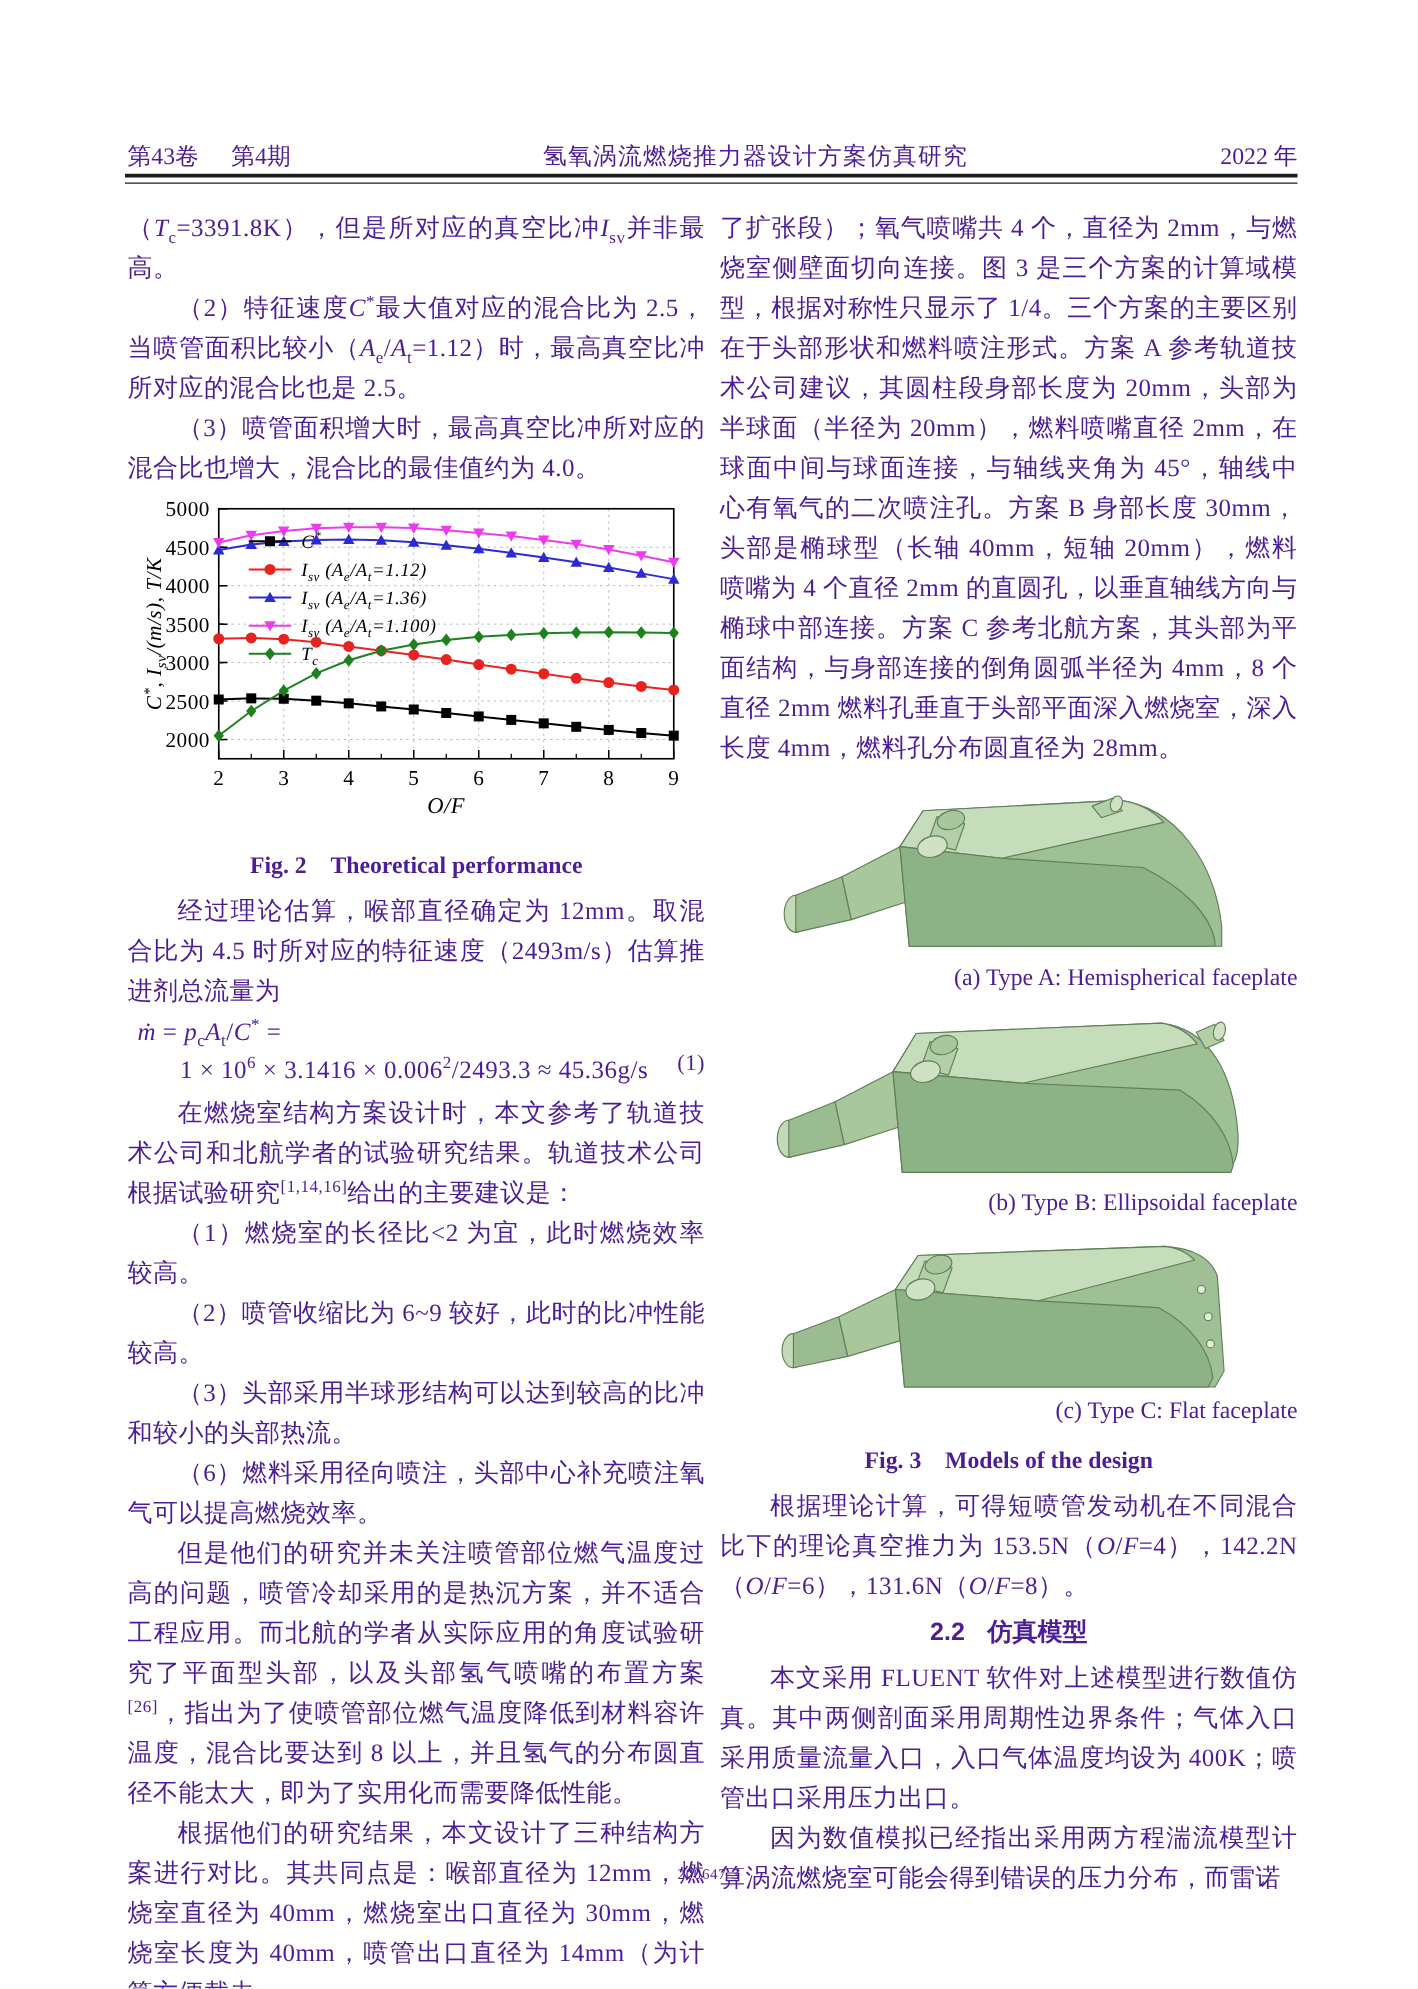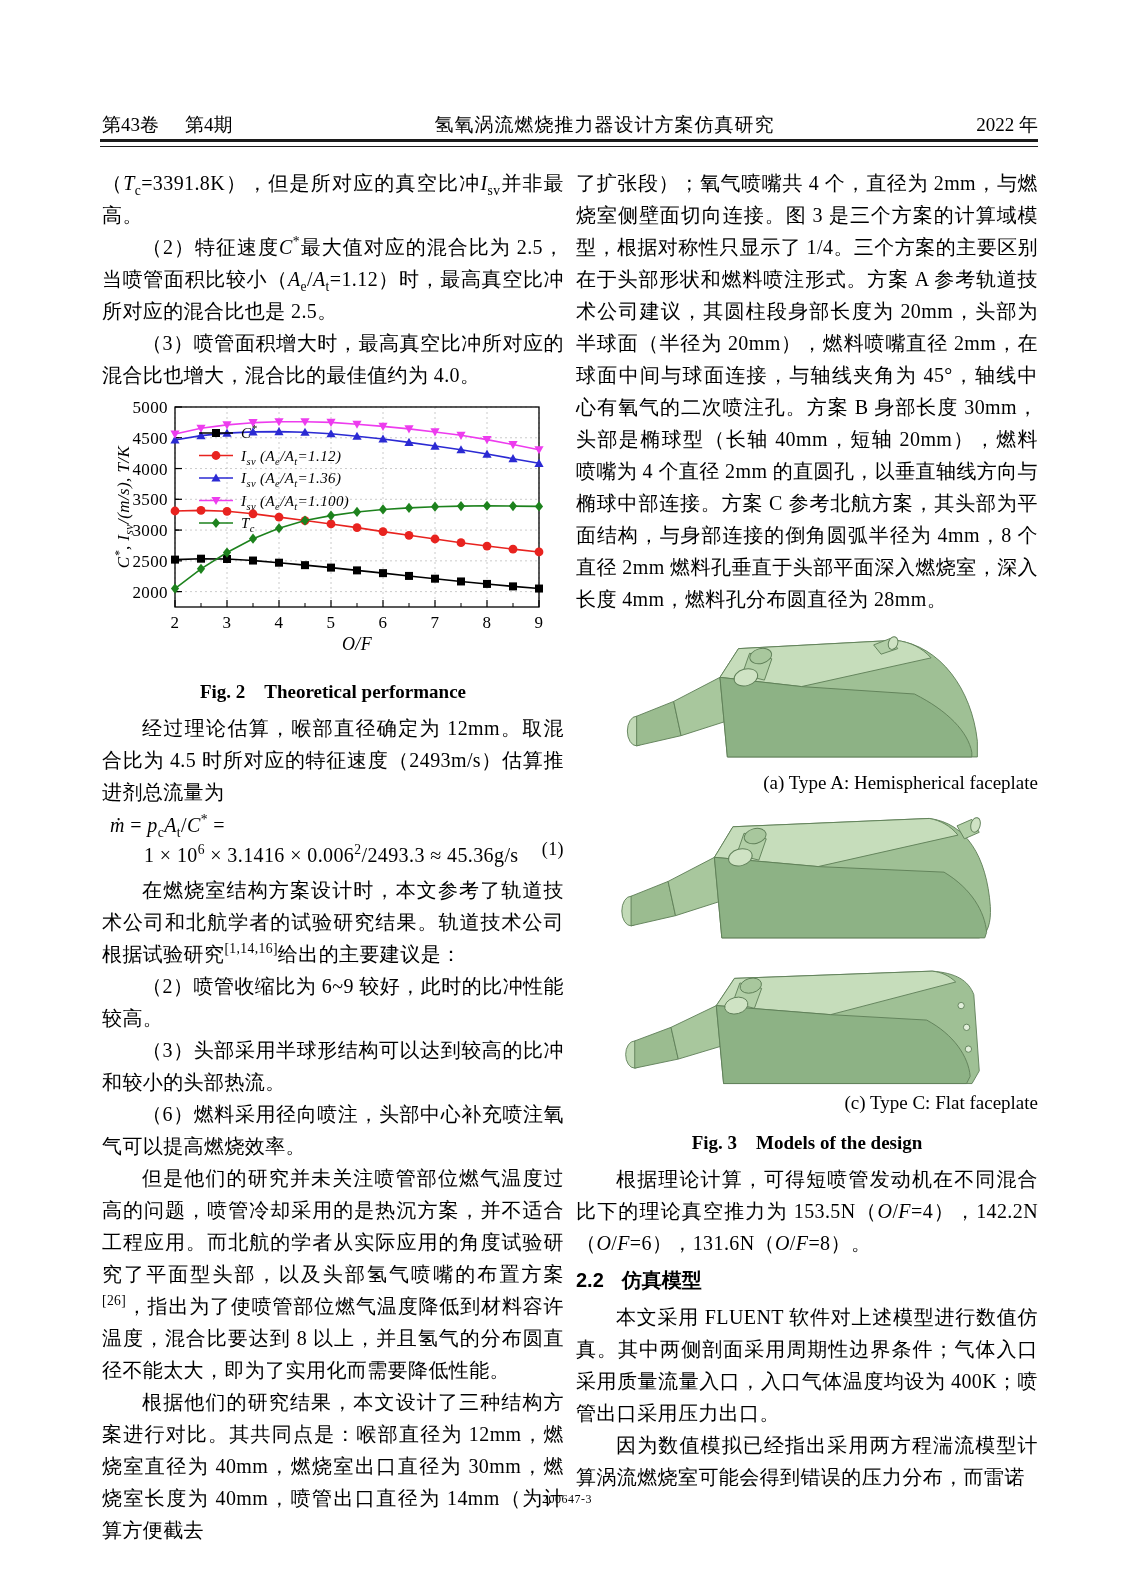--- a/index.html
+++ b/index.html
@@ -1,17 +1,17 @@
 <!DOCTYPE html>
 <html><head>
 <meta charset="utf-8">
 <style>
   html,body{margin:0;padding:0;background:#ececec;}
   .page{position:relative;width:1134px;height:1591px;margin:0 auto;background:#ffffff;
-        font-family:"Liberation Serif","DejaVu Serif",serif;color:#000000;overflow:hidden;}
+        font-family:"Liberation Serif","DejaVu Serif",serif;color:#4c1d95;overflow:hidden;}
   .hdr{position:absolute;top:112px;left:102px;width:936px;display:flex;align-items:baseline;font-size:19px;}
   .hdr .hl{white-space:nowrap;}
   .hdr .hl .sp{display:inline-block;width:26px;}
   .hdr .hc{flex:1;text-align:center;letter-spacing:1px;}
   .hdr .hr{white-space:nowrap;}
   .rule1{position:absolute;top:139px;left:100px;width:938px;height:3px;background:#1c1c1c;}
   .rule2{position:absolute;top:146px;left:100px;width:938px;height:1px;background:#1c1c1c;}
   .col{position:absolute;top:167px;width:462px;font-size:20px;line-height:32px;
        text-align:justify;text-justify:inter-ideograph;letter-spacing:0.4px;}
   .col-left{left:102px;}
@@ -21,21 +21,21 @@
   sub,sup{font-size:68%;line-height:0;}
   .chartwrap{width:436px;margin:6px auto 0;}
   .figcap{font-weight:bold;text-align:center;font-size:19px;line-height:25px;margin:15px 0 8px;letter-spacing:0;}
   .formula{position:relative;font-size:20px;line-height:30px;padding:2px 30px 4px 8px;text-align:left;}
   .formula .l2{padding-left:34px;display:block;}
   .formula .eqnum{position:absolute;right:0;top:26px;font-size:18px;}
   .figure{margin:4px 0 0;}
   .model{display:block;margin:0 auto;}
   .subcap{text-align:right;font-size:19px;line-height:25px;margin:1px 0 4px;letter-spacing:0;}
   .sechead{font-family:"Liberation Sans","DejaVu Sans",sans-serif;font-weight:bold;
-           font-size:20px;line-height:42px;text-align:left;letter-spacing:0;}
+           font-size:20px;line-height:42px;text-align:center;letter-spacing:0;}
   .sechead .num{margin-right:18px;}
   .footer{position:absolute;left:0;right:0;top:1492px;text-align:center;font-size:12px;letter-spacing:0.5px;}
 </style>
 </head>
 <body>
 
 <div class="page">
 
   <div class="hdr">
     <span class="hl"><span>第43卷</span><span class="sp"></span><span>第4期</span></span>
@@ -212,20 +212,21 @@
     </div>
     <div class="figcap">Fig. 2　Theoretical performance</div>
 
     <p class="ind">经过理论估算，喉部直径确定为 12mm。取混合比为 4.5 时所对应的特征速度（2493m/s）估算推进剂总流量为</p>
     <div class="formula">
       <span class="l1"><i>ṁ</i> = <i>p</i><sub>c</sub><i>A</i><sub>t</sub>/<i>C</i><sup>*</sup> =</span>
       <span class="l2">1 × 10<sup>6</sup> × 3.1416 × 0.006<sup>2</sup>/2493.3 ≈ 45.36g/s</span>
       <span class="eqnum">(1)</span>
     </div>
     <p class="ind">在燃烧室结构方案设计时，本文参考了轨道技术公司和北航学者的试验研究结果。轨道技术公司根据试验研究<sup>[1,14,16]</sup>给出的主要建议是：</p>
+    <p class="ind">（1）燃烧室的长径比&lt;2 为宜，此时燃烧效率较高。</p>
     <p class="ind">（2）喷管收缩比为 6~9 较好，此时的比冲性能较高。</p>
     <p class="ind">（3）头部采用半球形结构可以达到较高的比冲和较小的头部热流。</p>
     <p class="ind">（6）燃料采用径向喷注，头部中心补充喷注氧气可以提高燃烧效率。</p>
     <p class="ind">但是他们的研究并未关注喷管部位燃气温度过高的问题，喷管冷却采用的是热沉方案，并不适合工程应用。而北航的学者从实际应用的角度试验研究了平面型头部，以及头部氢气喷嘴的布置方案<sup>[26]</sup>，指出为了使喷管部位燃气温度降低到材料容许温度，混合比要达到 8 以上，并且氢气的分布圆直径不能太大，即为了实用化而需要降低性能。</p>
     <p class="ind">根据他们的研究结果，本文设计了三种结构方案进行对比。其共同点是：喉部直径为 12mm，燃烧室直径为 40mm，燃烧室出口直径为 30mm，燃烧室长度为 40mm，喷管出口直径为 14mm（为计算方便截去</p>
   </div>
 
   <div class="col col-right">
     <p>了扩张段）；氧气喷嘴共 4 个，直径为 2mm，与燃烧室侧壁面切向连接。图 3 是三个方案的计算域模型，根据对称性只显示了 1/4。三个方案的主要区别在于头部形状和燃料喷注形式。方案 A 参考轨道技术公司建议，其圆柱段身部长度为 20mm，头部为半球面（半径为 20mm），燃料喷嘴直径 2mm，在球面中间与球面连接，与轴线夹角为 45°，轴线中心有氧气的二次喷注孔。方案 B 身部长度 30mm，头部是椭球型（长轴 40mm，短轴 20mm），燃料喷嘴为 4 个直径 2mm 的直圆孔，以垂直轴线方向与椭球中部连接。方案 C 参考北航方案，其头部为平面结构，与身部连接的倒角圆弧半径为 4mm，8 个直径 2mm 燃料孔垂直于头部平面深入燃烧室，深入长度 4mm，燃料孔分布圆直径为 28mm。</p>
 
@@ -257,20 +258,21 @@
           <path d="M120,63 L140,30 L352,21 C392,26 414,62 418,116 C419,134 415,146 406,150 L128,150 Z" fill="#9fc095"></path>
           <path d="M140,30 L352,21 C364,23 375,29 383,39 L232,73 L120,63 Z" fill="#c6ddbb"></path>
           <path d="M120,63 L232,73 L368,79 C398,97 412,122 414,144 L412,150 L128,150 Z" fill="#8db285"></path>
           <path d="M152,37 L176,43 L168,66 L144,60 Z" fill="#b2cfa7"></path>
           <ellipse cx="148" cy="63" rx="13" ry="9" fill="#cfe3c4" transform="rotate(-15 148 63)"></ellipse>
           <ellipse cx="164" cy="40" rx="12" ry="8" fill="#a8c79d" transform="rotate(-15 164 40)"></ellipse>
           <path d="M382,29 L398,22 L406,36 L390,43 Z" fill="#b2cfa7"></path>
           <ellipse cx="402" cy="28" rx="5" ry="8" fill="#cfe3c4" transform="rotate(15 402 28)"></ellipse>
         </g>
       </svg>
+      <div class="subcap">(b) Type B: Ellipsoidal faceplate</div>
     </div>
 
     <div class="figure">
       <svg class="model" width="430" height="136" viewBox="0 0 440 150">
         <g stroke="#5f7f58" stroke-width="1" stroke-linejoin="round">
           <ellipse cx="30" cy="112" rx="10" ry="15" fill="#c2dab7"></ellipse>
           <path d="M30,97 L70,82 L78,117 L30,127 Z" fill="#9bbc90"></path>
           <path d="M70,82 L120,58 L128,102 L78,117 Z" fill="#a8c79d"></path>
           <path d="M120,58 L140,28 L358,20 C384,22 398,30 404,46 L410,130 L402,144 L128,144 Z" fill="#9fc095"></path>
           <path d="M140,28 L358,20 C368,21 377,25 384,32 L246,68 L120,58 Z" fill="#c6ddbb"></path>

